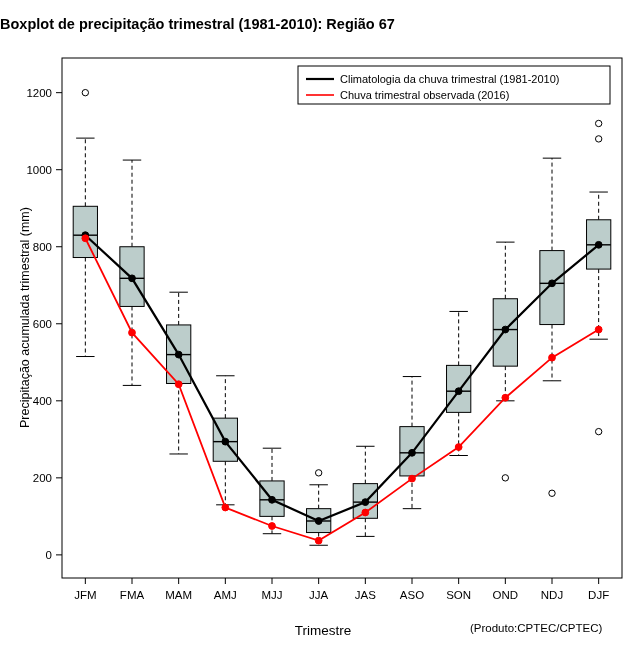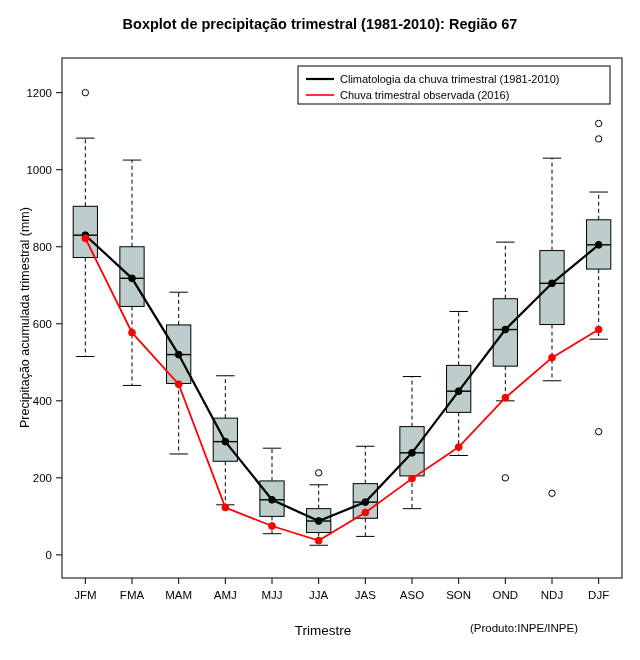--- a/index.html
+++ b/index.html
@@ -18,21 +18,20 @@
   #chart-root {
     position: absolute;
     left: 0; top: 0;
     width: 640px;
     height: 660px;
   }
   .title {
     position: absolute;
     left: 0; top: 16px;
     width: 640px;
-    text-align: center;
     font-size: 14.5px;
     font-weight: bold;
     letter-spacing: 0px;
   }
   .ylabel {
     position: absolute;
     transform: rotate(-90deg);
     transform-origin: left top;
     font-size: 12.5px;
     white-space: nowrap;
@@ -59,21 +58,21 @@
     font-family: "Liberation Sans", sans-serif;
   }
 </style>
 </head>
 <body>
 
 <div id="chart-root">
   <div class="title">Boxplot de precipitação trimestral (1981-2010): Região 67</div>
   <div class="ylabel" id="ylabel" style="left: 18px; top: 428px;">Precipitação acumulada trimestral (mm)</div>
   <div class="xlabel" id="xlabel" style="top: 623px;">Trimestre</div>
-  <div class="credit" id="credit" style="left: 470px; top: 622px;">(Produto:INPE/INPE)</div>
+  <div class="credit" id="credit" style="left: 470px; top: 622px;">(Produto:CPTEC/CPTEC)</div>
   <svg id="plot" width="640" height="660">
       <rect x="62" y="58" width="560" height="520" fill="none" stroke="#000" stroke-width="1"></rect>
       <line x1="56" y1="554.8888888888889" x2="62" y2="554.8888888888889" stroke="#000" stroke-width="1"></line>
       <text x="52" y="558.8888888888889" text-anchor="end" fill="#000" class="tick-text">0</text>
       <line x1="56" y1="477.85185185185185" x2="62" y2="477.85185185185185" stroke="#000" stroke-width="1"></line>
       <text x="52" y="481.85185185185185" text-anchor="end" fill="#000" class="tick-text">200</text>
       <line x1="56" y1="400.8148148148148" x2="62" y2="400.8148148148148" stroke="#000" stroke-width="1"></line>
       <text x="52" y="404.8148148148148" text-anchor="end" fill="#000" class="tick-text">400</text>
       <line x1="56" y1="323.7777777777778" x2="62" y2="323.7777777777778" stroke="#000" stroke-width="1"></line>
       <text x="52" y="327.7777777777778" text-anchor="end" fill="#000" class="tick-text">600</text>

